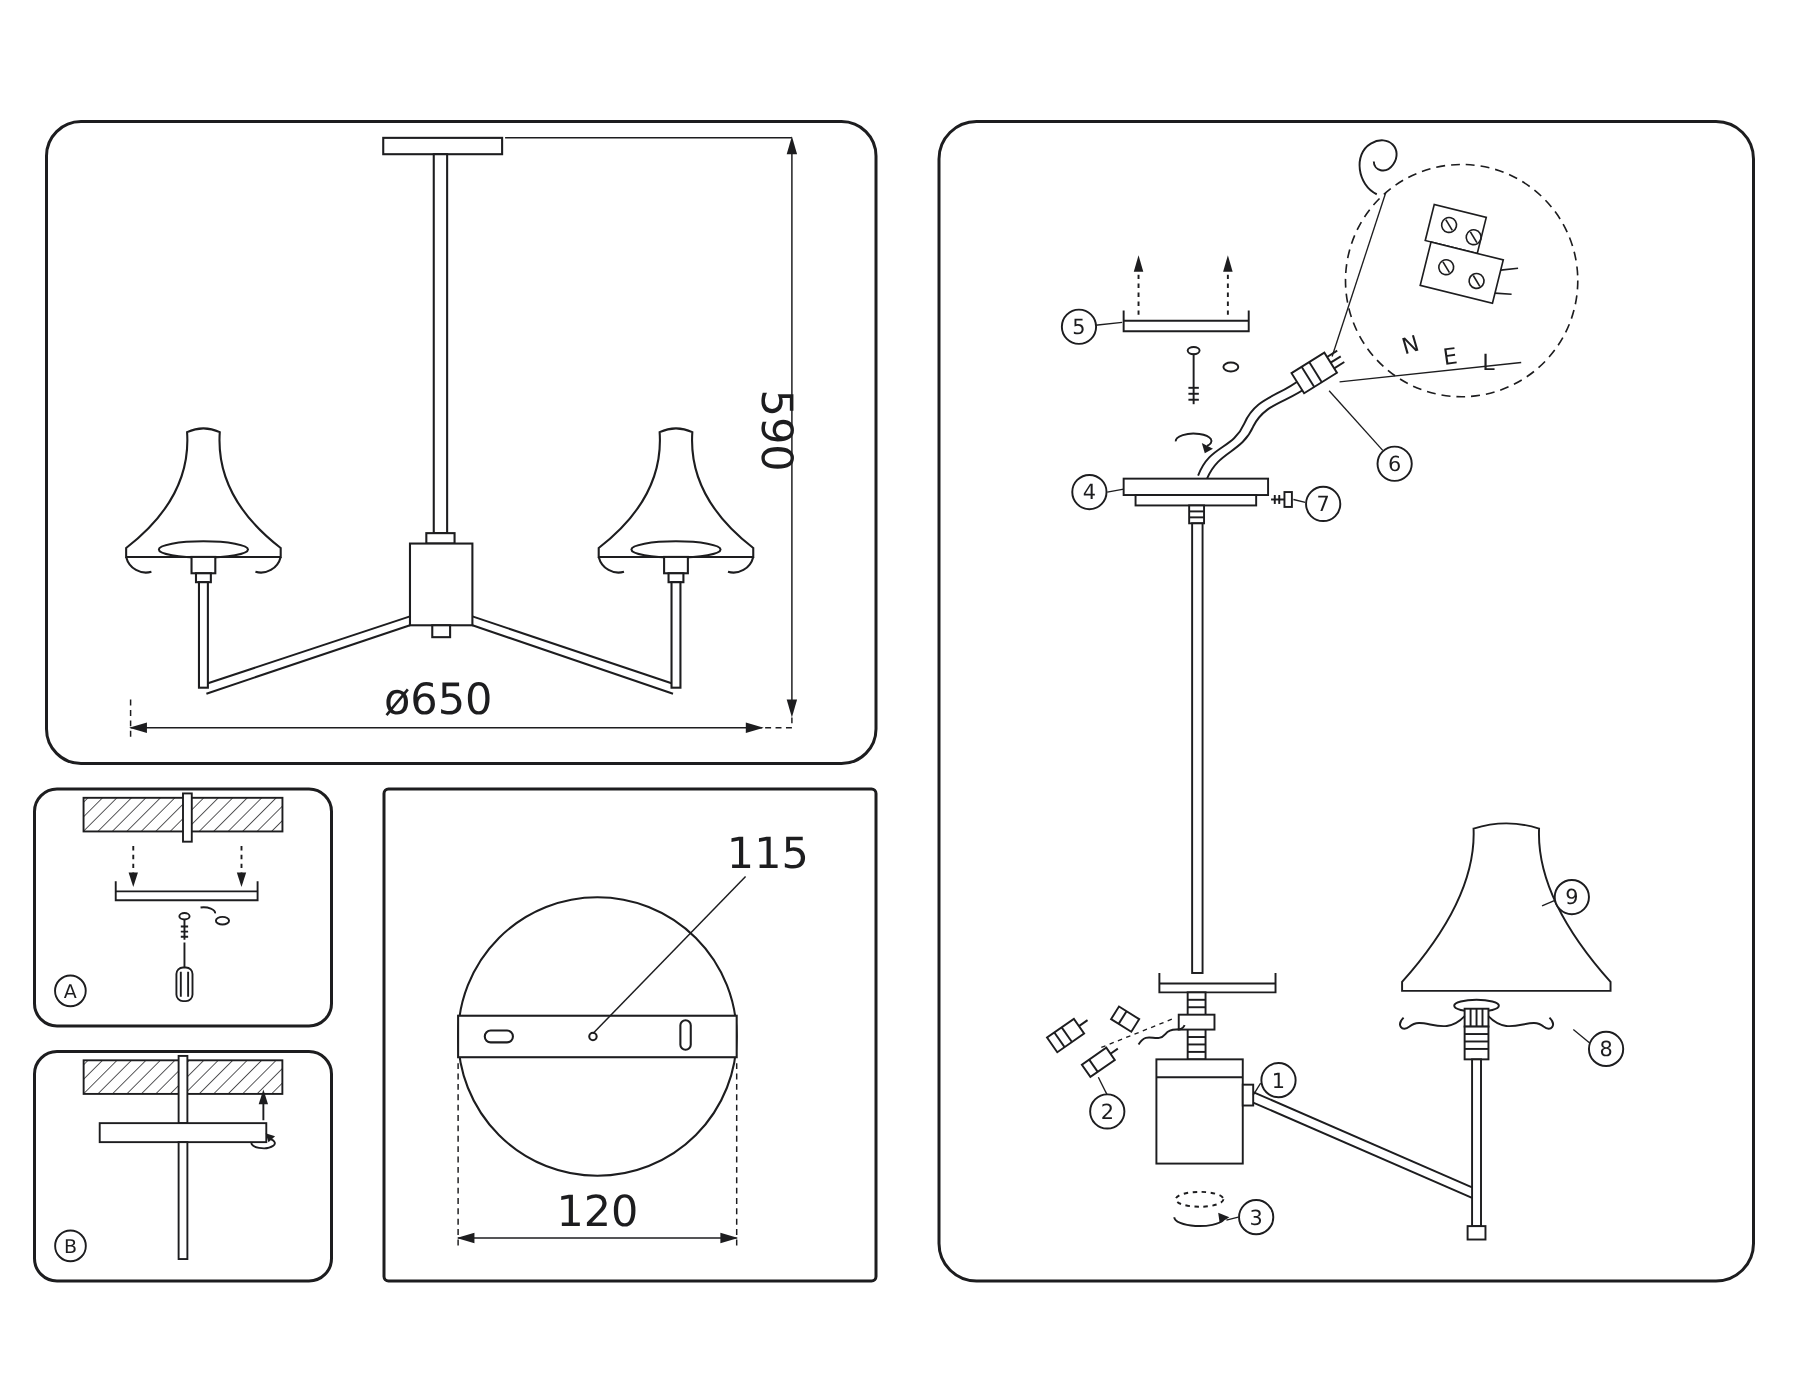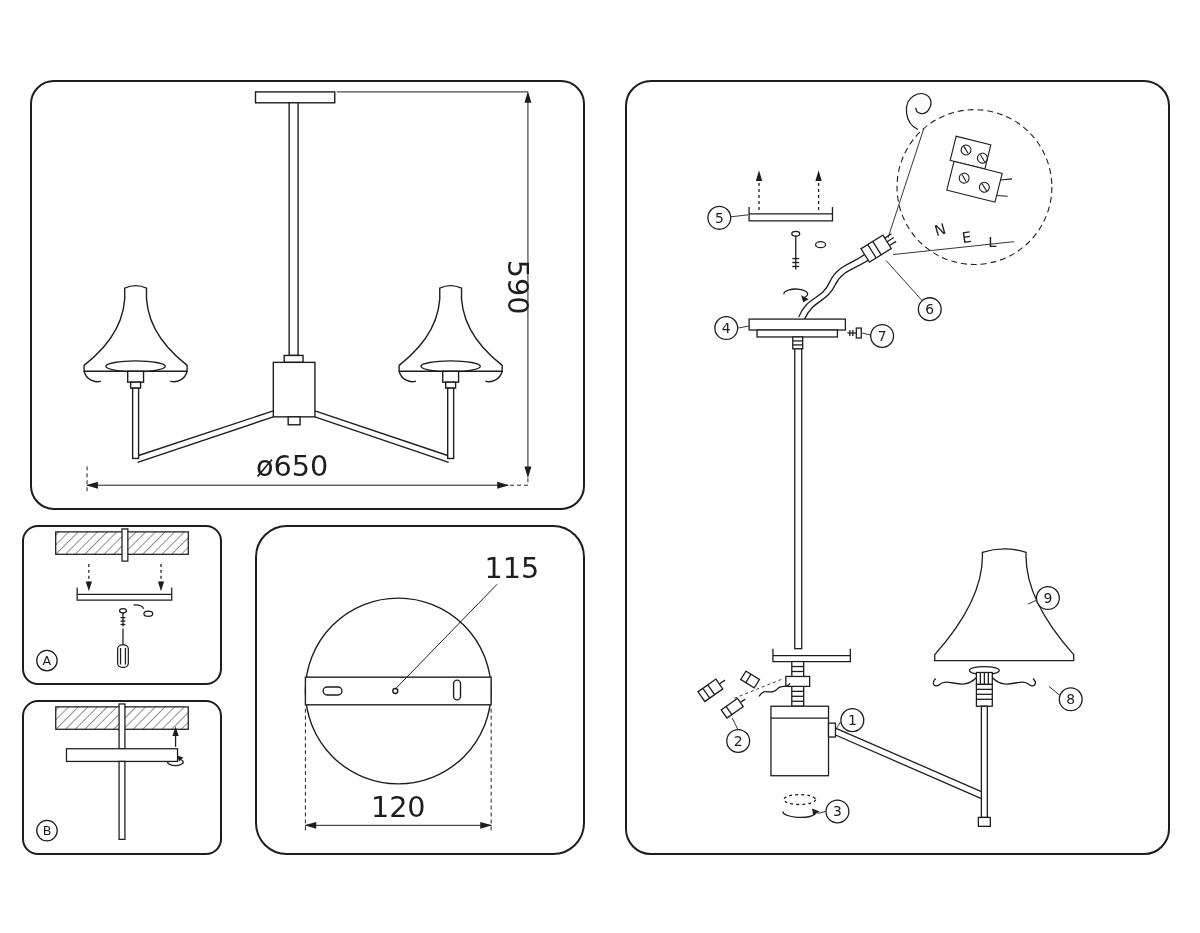--- a/index.html
+++ b/index.html
@@ -4,21 +4,21 @@
 <style>
   * { margin:0; padding:0; box-sizing:border-box; }
   html,body { width:1200px; height:933px; background:var(--bg,#ffffff); font-family:"DejaVu Sans",sans-serif; }
   .sheet { position:relative; width:1200px; height:933px; background:var(--bg,#ffffff); overflow:hidden; }
   .panel { position:absolute; border:2.3px solid var(--line,#1d1d1f); background:#fff; }
   .panel svg { display:block; width:100%; height:100%; color:var(--line,#1d1d1f); }
   svg text { font-family:"DejaVu Sans",sans-serif; fill:currentColor; }
   #panel-overview { left:30px; top:80px; width:555px; height:430px; border-radius:24px; }
   #panel-step-a  { left:22px; top:525px; width:200px; height:160px; border-radius:16px; }
   #panel-step-b  { left:22px; top:700px; width:200px; height:155px; border-radius:16px; }
-  #panel-mount   { left:255px; top:525px; width:330px; height:330px; border-radius:32px; }
+  #panel-mount   { left:255px; top:525px; width:330px; height:330px; border-radius:4px; }
   #panel-assembly{ left:625px; top:80px; width:545px; height:775px; border-radius:26px; }
 </style>
 </head>
 <body>
 
 <div class="sheet">
 
   <div class="panel" id="panel-overview">
     <svg viewBox="0 0 555 430">
       <g stroke="currentColor" fill="none" stroke-width="1.4">

